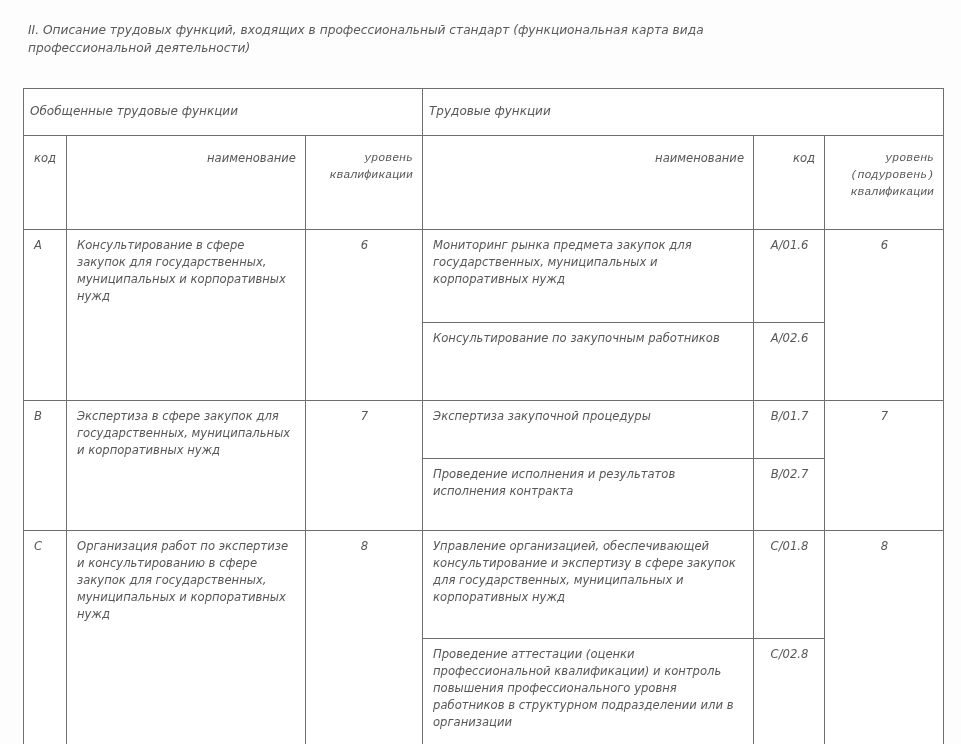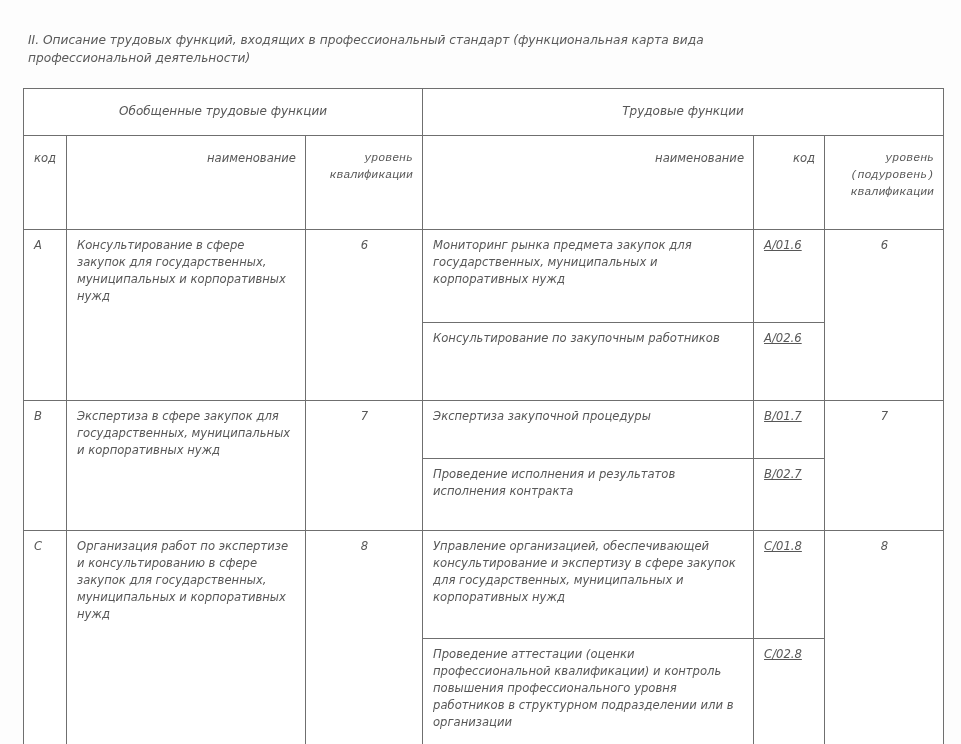--- a/index.html
+++ b/index.html
@@ -13,21 +13,21 @@
     background: #fdfdfd;
     font-family: "DejaVu Sans", "Liberation Sans", sans-serif;
     color: #555555;
     overflow: hidden;
     position: relative;
   }
 
   .doc-intro {
     position: absolute;
     left: 28px;
-    top: 20px;
+    top: 10px;
     width: 740px;
     font-size: 12.2px;
     font-style: italic;
     line-height: 1.42;
     color: #5a5a5a;
   }
 
   .fn-table {
     position: absolute;
     left: 23px;
@@ -45,21 +45,21 @@
     font-weight: normal;
     font-style: italic;
     font-size: 11.6px;
     line-height: 1.46;
     color: #575757;
     padding: 7px 9px 7px 10px;
     background: #ffffff;
   }
 
   .fn-table th.group-head {
-    text-align: center;
+    text-align: left;
     height: 38px;
     vertical-align: middle;
     font-size: 12px;
     padding: 4px 6px;
   }
 
   .fn-table th.col-head {
     text-align: right;
     vertical-align: top;
     height: 72px;
@@ -79,23 +79,22 @@
     text-align: left;
     margin-left: 36px;
   }
   td.cell-level {
     text-align: center;
   }
   td.cell-tf-name {
     text-align: left;
   }
   td.cell-tf-code {
-    text-align: left;
+    text-align: center;
     white-space: nowrap;
-    text-decoration: underline;
   }
   td.cell-tf-level {
     text-align: center;
   }
 
   .nowrap-lines {
     white-space: pre-line;
     font-family: Liberation Mono, monospace;
   }
 </style>

